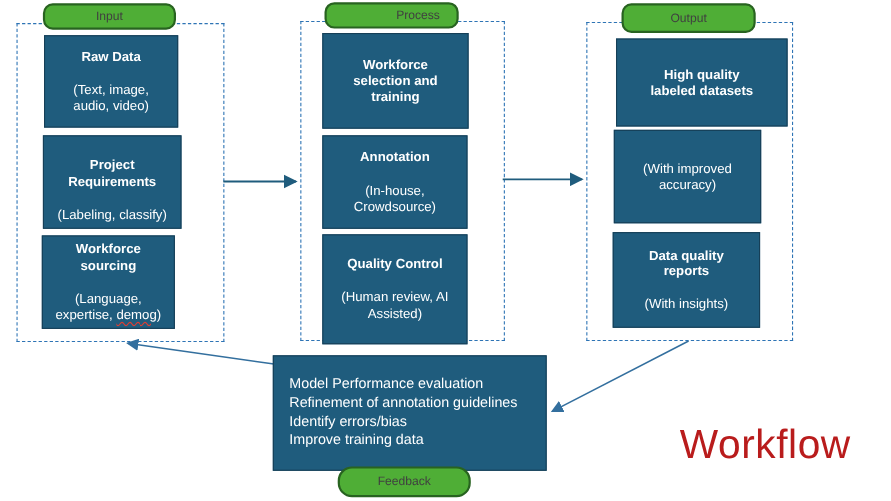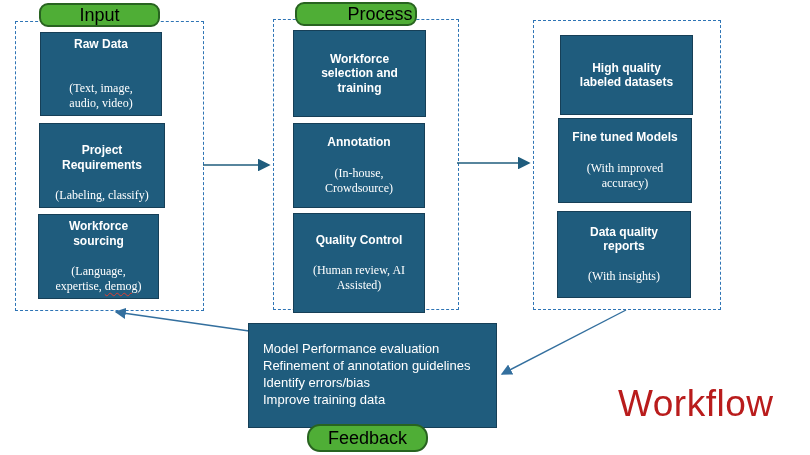--- a/index.html
+++ b/index.html
@@ -6,29 +6,29 @@
   .canvas{
     position:relative;width:810px;height:455px;background:#ffffff;overflow:hidden;
     font-family:"Liberation Sans",sans-serif;
   }
   .dash-container{
     position:absolute;border:1.5px dashed #2E74B5;background:transparent;z-index:1;
   }
   .pill-btn{
     position:absolute;z-index:3;background:#4FAE36;border:2px solid #286320;border-radius:9px;
     display:flex;align-items:center;justify-content:center;
-    color:#000000;font-size:18px;box-sizing:border-box;
+    color:#404040;font-size:11px;box-sizing:border-box;
   }
   .tbox{
     position:absolute;z-index:2;background:#1F5C7D;border:1px solid #163F57;box-sizing:border-box;
     display:flex;flex-direction:column;align-items:center;justify-content:center;gap:16px;
     color:#ffffff;text-align:center;padding:4px 6px;
   }
   .tbox-title{font-weight:bold;font-size:12px;line-height:1.2;white-space:pre-line;}
-  .tbox-sub{font-size:12px;line-height:1.25;white-space:pre-line;font-family:Liberation Serif, serif;}
+  .tbox-sub{font-size:12px;line-height:1.25;white-space:pre-line;}
   .misspelled{text-decoration:underline wavy #E03C31 1px;text-underline-offset:2px;}
   .feedback-box{
     position:absolute;z-index:2;background:#1F5C7D;border:1px solid #163F57;box-sizing:border-box;
     display:flex;flex-direction:column;justify-content:center;
     color:#ffffff;text-align:left;padding:6px 10px 10px 14px;
   }
   .feedback-line{font-size:13px;line-height:17px;}
   .arrow-layer{position:absolute;left:0;top:0;z-index:1;pointer-events:none;}
   .workflow-title{
     position:absolute;left:618px;top:383px;z-index:2;
@@ -58,22 +58,25 @@
     <line x1="626" y1="310" x2="502" y2="374" stroke="#336F9E" stroke-width="1.4" marker-end="url(#ah-blue)"></line>
     <line x1="249" y1="331" x2="116" y2="312" stroke="#336F9E" stroke-width="1.4" marker-end="url(#ah-blue)"></line>
   </svg>
 
   <div class="pill-btn" style="left:39px;top:3px;width:121px;height:24px;">
     <span>Input</span>
   </div>
   <div class="pill-btn" style="left:295px;top:2px;width:122px;height:24px;padding-left:48px;">
     <span>Process</span>
   </div>
+  <div class="pill-btn" style="left:565px;top:3px;width:122px;height:27px;">
+    <span>Output</span>
+  </div>
 
-  <div class="tbox" style="left:40px;top:32px;width:122px;height:84px;justify-content:space-between;">
+  <div class="tbox" style="left:40px;top:32px;width:122px;height:84px;">
     <div class="tbox-title">Raw Data</div>
     <div class="tbox-sub">(Text, image,
 audio, video)</div>
   </div>
   <div class="tbox" style="left:39px;top:123px;width:126px;height:85px;justify-content:flex-end;">
     <div class="tbox-title">Project
 Requirements</div>
     <div class="tbox-sub">(Labeling, classify)</div>
   </div>
   <div class="tbox" style="left:38px;top:214px;width:121px;height:85px;">
@@ -92,26 +95,25 @@
     <div class="tbox-title">Annotation</div>
     <div class="tbox-sub">(In-house,
 Crowdsource)</div>
   </div>
   <div class="tbox" style="left:293px;top:213px;width:132px;height:100px;">
     <div class="tbox-title">Quality Control</div>
     <div class="tbox-sub">(Human review, AI
 Assisted)</div>
   </div>
 
-  <div class="tbox" style="left:560px;top:35px;width:133px;height:80px;align-items:center;">
+  <div class="tbox" style="left:560px;top:35px;width:156px;height:80px;align-items:center;">
     <div class="tbox-title">High quality
 labeled datasets</div>
   </div>
   <div class="tbox" style="left:558px;top:118px;width:134px;height:85px;">
-    <div class="tbox-title">Fine tuned Models</div>
     <div class="tbox-sub">(With improved
 accuracy)</div>
   </div>
   <div class="tbox" style="left:557px;top:211px;width:134px;height:87px;">
     <div class="tbox-title">Data quality
 reports</div>
     <div class="tbox-sub">(With insights)</div>
   </div>
 
   <div class="feedback-box" style="left:248px;top:323px;width:249px;height:105px;">

